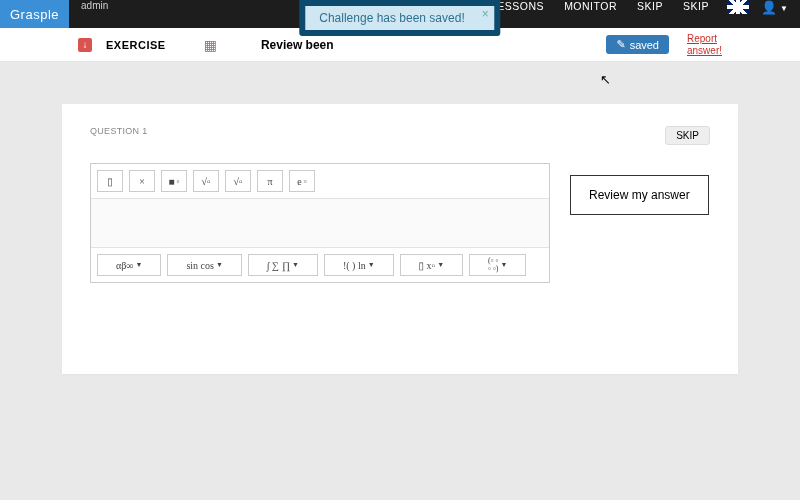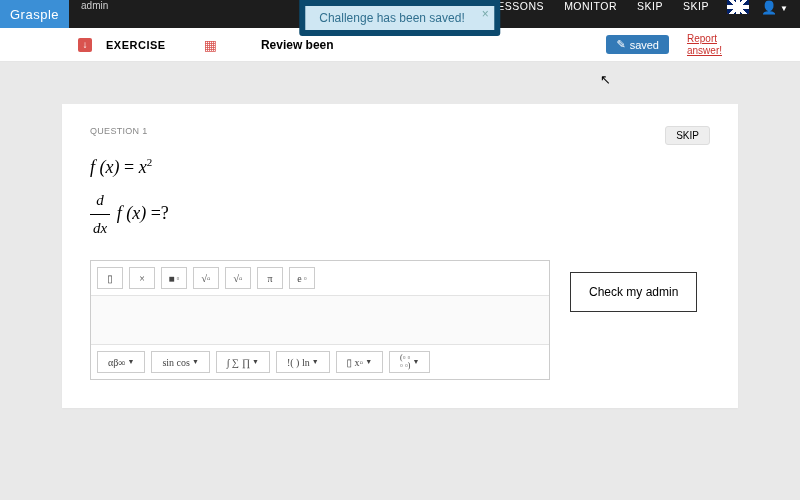--- a/index.html
+++ b/index.html
@@ -53,21 +53,21 @@
   .math sup { font-size:11px;}
   .frac { display:inline-block; text-align:center; vertical-align:middle; font-style:italic; font-size:16px; margin-right:2px;}
   .frac .num { border-bottom:1px solid #000; padding:0 3px; display:block; font-size:15px;}
   .frac .den { padding:0 3px; display:block; font-size:15px;}
 
   
   .editor { border:1px solid #ccc; margin-top:18px;}
   .editor-row { display:flex; gap:6px; padding:6px; border-bottom:1px solid #e3e3e3;}
   .editor-row.bottom { border-bottom:none; border-top:1px solid #e3e3e3;}
   .tbtn { border:1px solid #ccc; background:#fff; min-width:26px; height:22px; font-size:10px; font-family:"Times New Roman",serif; display:flex; align-items:center; justify-content:center; cursor:pointer; padding:0 5px; color:#444; gap:2px;}
-  .tbtn.wide { min-width:auto; padding:0 10px;}
+  .tbtn.wide { min-width:auto; padding:0 18px;}
   .editor-body { height:48px; background:#fafafa;}
   .small-caret { font-size:7px;}
 
   .editor-wrap { display:flex; gap:20px; align-items:flex-start;}
   .check-btn { border:1px solid #333; background:#fff; padding:12px 18px; font-size:12px; cursor:pointer; margin-top:30px; white-space:nowrap;}
   .lcol { flex:0 0 460px;}
 
   .cursor-img { position:absolute; top:72px; left:600px; font-size:13px; color:#000; pointer-events:none;}
 </style>
 </head>
@@ -110,32 +110,20 @@
 </div>
 
 <div class="cursor-img">↖</div>
 
 <div class="card">
   <div class="q-header">
     <div class="q-label">QUESTION 1</div>
     <button class="skip-btn">SKIP</button>
   </div>
 
-  <div class="math">
-    <div>
-      <span class="fx">f (x)</span><span> = </span><span class="fx">x</span><sup>2</sup>
-    </div>
-    <div style="margin-top:4px;">
-      <span class="frac">
-        <span class="num">d</span>
-        <span class="den">dx</span>
-      </span>
-      <span class="fx">f (x)</span><span> =?</span>
-    </div>
-  </div>
 
   <div class="editor-wrap">
     <div class="lcol">
       <div class="editor">
         <div class="editor-row">
           <button class="tbtn">▯</button>
           <button class="tbtn">×</button>
           <button class="tbtn">
               <span>■</span>
               <sup>▫</sup>
@@ -170,15 +158,15 @@
               <span>▯ x▫</span>
               <span class="small-caret">▼</span>
             </button>
           <button class="tbtn wide">
               <span style="font-size:8px; line-height:1;">(▫ ▫<br>▫ ▫)</span>
               <span class="small-caret">▼</span>
             </button>
         </div>
       </div>
     </div>
-    <button class="check-btn">Check my admin</button>
+    <button class="check-btn">Review my answer</button>
   </div>
 </div>
 
 </body></html>

